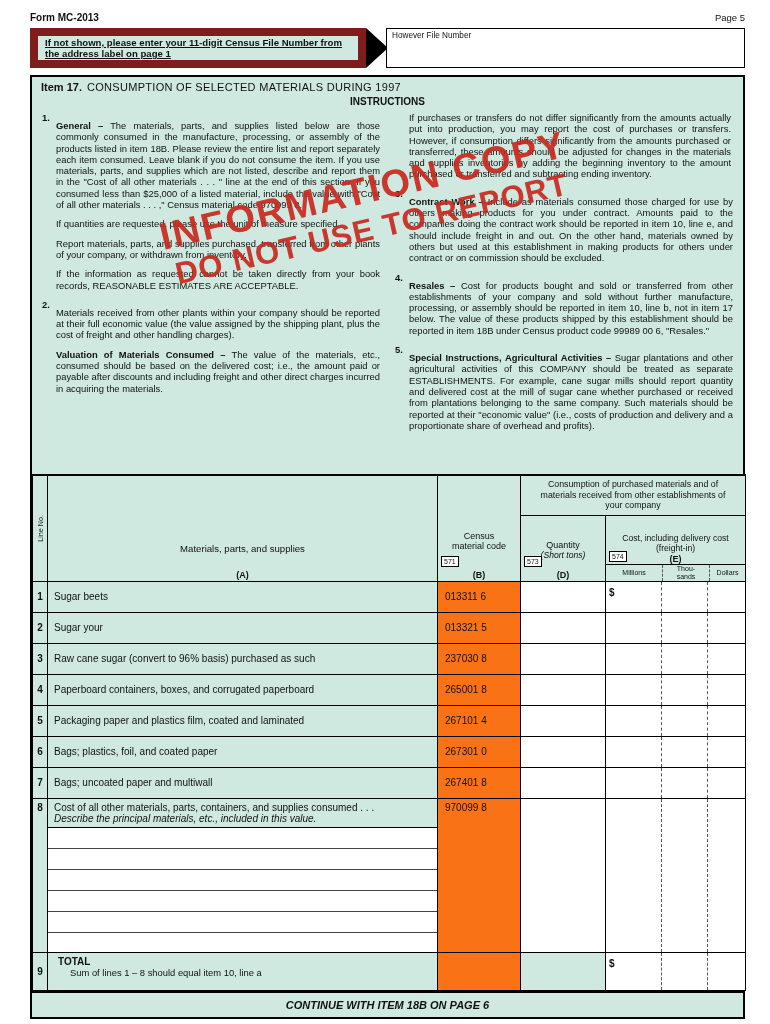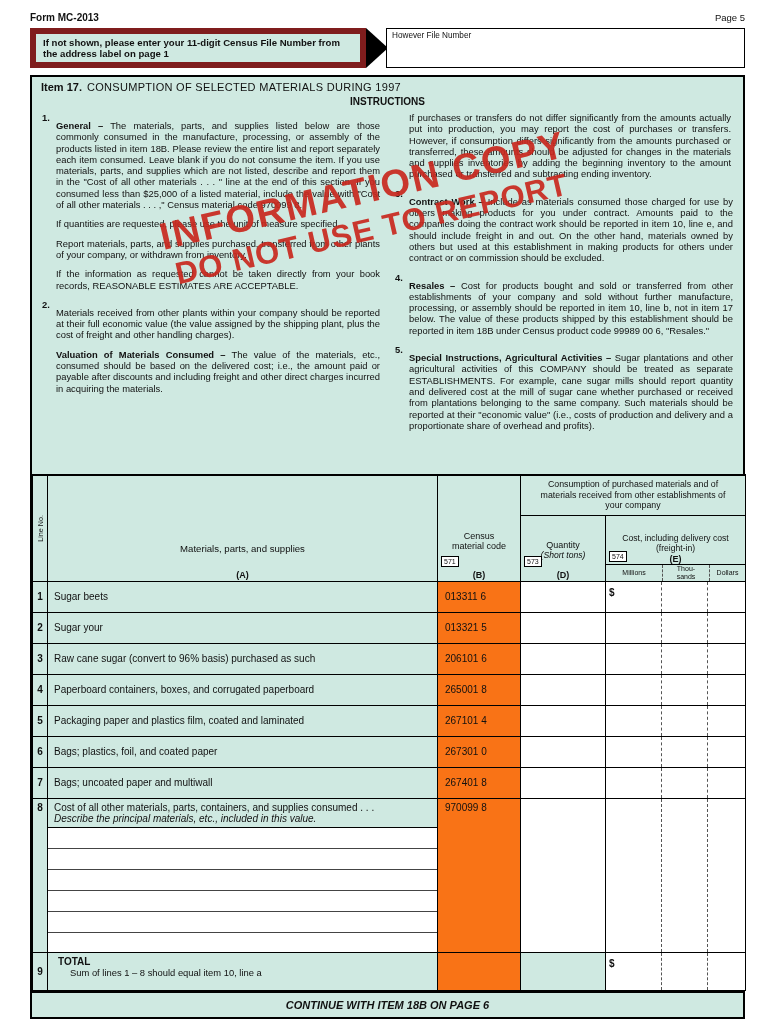--- a/index.html
+++ b/index.html
@@ -7,23 +7,23 @@
          font-family:"Liberation Sans", sans-serif;color:#111;overflow:hidden;}
   .content{position:absolute;left:30px;top:12px;width:715px;}
 
   
   .top-bar{display:flex;justify-content:space-between;align-items:baseline;}
   .form-number{font-weight:bold;font-size:10px;}
   .page-number{font-size:9.5px;}
 
   
   .cfn-row{margin-top:5px;display:flex;height:40px;}
-  .cfn-box{background:#cfe9e1;border:6px solid #7f1d1d;width:336px;box-sizing:border-box;
+  .cfn-box{background:#cfe9e1;border:8px solid #7f1d1d;width:336px;box-sizing:border-box;
            padding:5px 7px;font-weight:bold;font-size:9.6px;line-height:11.5px;
-           display:flex;align-items:center;}
+           display:flex;align-items:center;text-decoration:underline;}
   .cfn-arrow{width:0;height:0;border-top:20px solid transparent;border-bottom:20px solid transparent;
              border-left:22px solid #000;}
   .cfn-field{flex:1;border:1px solid #000;background:#fff;box-sizing:border-box;
              padding:2px 5px;font-size:8.2px;margin-left:-2px;}
 
   
   .main-box{margin-top:7px;border:2px solid #000;background:#cfe9e1;position:relative;}
   .item-title{padding:4px 9px 0;font-size:11px;}
   .item-title .lbl{font-weight:bold;}
   .item-title .ttl{margin-left:5px;letter-spacing:.3px;}
@@ -239,21 +239,21 @@
             <td class="c-mat">Sugar your</td>
             <td class="c-code">013321 5</td>
             <td class="c-qty"></td>
             <td class="c-m"></td>
             <td class="c-t"></td>
             <td class="c-d"></td>
           </tr>
           <tr>
             <td class="c-line">3</td>
             <td class="c-mat">Raw cane sugar (convert to 96% basis) purchased as such</td>
-            <td class="c-code">206101 6</td>
+            <td class="c-code">237030 8</td>
             <td class="c-qty"></td>
             <td class="c-m"></td>
             <td class="c-t"></td>
             <td class="c-d"></td>
           </tr>
           <tr>
             <td class="c-line">4</td>
             <td class="c-mat">Paperboard containers, boxes, and corrugated paperboard</td>
             <td class="c-code">265001 8</td>
             <td class="c-qty"></td>

